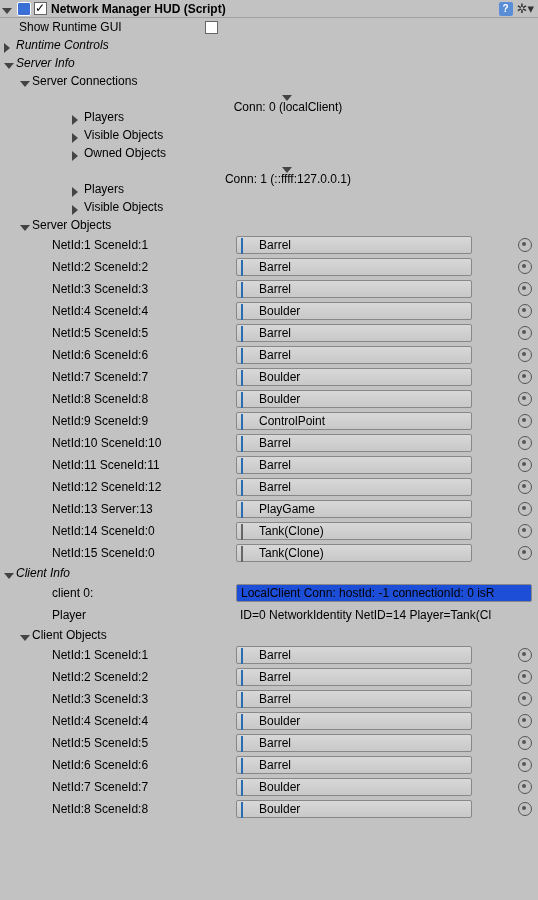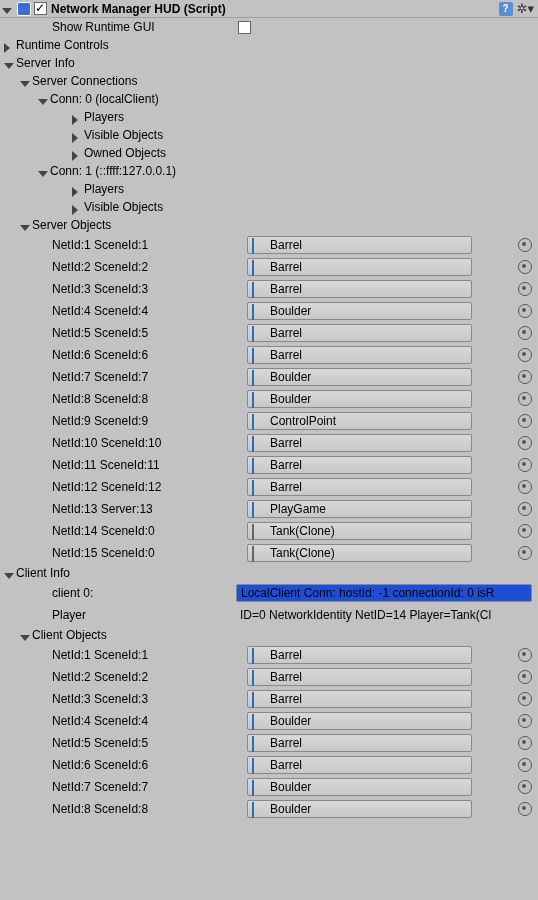--- a/index.html
+++ b/index.html
@@ -75,26 +75,25 @@
     line-height: 14px;
     font-weight: bold;
   }
   .gear-icon { font-size: 13px; color: #333; margin-right: 2px; }
   
   .row {
     display: flex;
     align-items: center;
     height: 18px;
     padding-left: 5px;
-    margin-left: 33px;
   }
   .row .label { flex: 0 0 200px; }
-  .indent-1 { padding-left: 4px; }
+  .indent-1 { padding-left: 4px; font-style: italic; }
   .indent-2 { padding-left: 20px; }
-  .indent-3 { padding-left: 38px; }
+  .indent-3 { padding-left: 38px; flex-direction: column; }
   .indent-4 { padding-left: 72px; }
   
   .obj-row {
     display: flex;
     align-items: center;
     height: 22px;
     gap: 36px;
   }
   .obj-label {
     flex: 0 0 200px;
@@ -103,21 +102,20 @@
   .obj-field {
     flex: 1;
     height: 18px;
     background: linear-gradient(#d8d8d8, #c8c8c8);
     border: 1px solid #888;
     border-radius: 2px;
     display: flex;
     align-items: center;
     padding: 0 4px;
     margin-right: 4px;
-    margin-left: 11px;
   }
   .cube-icon {
     width: 12px; height: 12px;
     margin-right: 6px;
     position: relative;
   }
   .cube-blue {
     width: 12px; height: 12px;
     background: linear-gradient(135deg, #8cc8ff 0%, #3a8dd8 100%);
     border: 1px solid #2a6db0;

